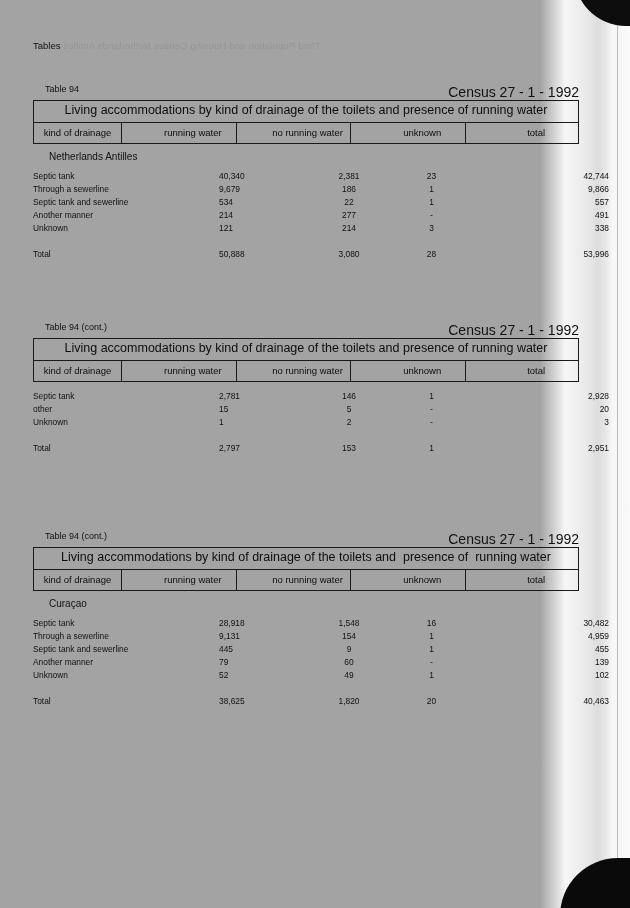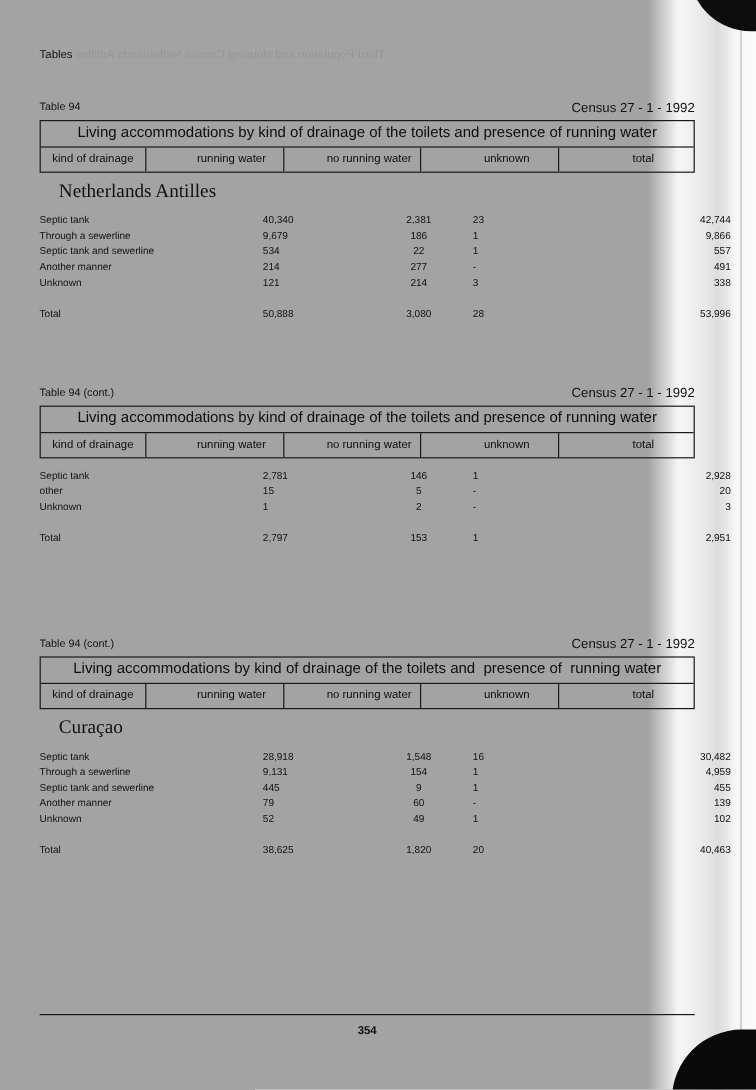--- a/index.html
+++ b/index.html
@@ -94,28 +94,29 @@
     font-size: 9.5px;
     color: #111;
   }
 
   .table-block { position: absolute; left: 33px; width: 546px; }
 
   .caption-row {
     position: relative;
     height: 14px;
     margin-bottom: 2px;
+    margin-left: 12px;
   }
   .tbl-label {
     position: absolute; left: 0; top: 0;
     font-size: 9px; color: #111;
   }
   .census-label {
     position: absolute; right: 0; top: 0;
-    font-size: 11px; color: #111;
+    font-size: 14px; color: #111;
   }
 
   .box {
     border: 1px solid #1a1a1a;
     box-sizing: border-box;
     width: 546px;
   }
   .box-title {
     text-align: center;
     font-size: 12.5px;
@@ -140,43 +141,42 @@
     border-right: 1px solid #1a1a1a;
   }
   .box-head > div:last-child { border-right: none; }
   .hc0 { width: 111px; }
   .hc1 { width: 110px; }
   .hc2 { width: 109px; }
   .hc3 { width: 110px; }
   .hc4 { width: 106px; }
 
   .island {
-    font-size: 16px;
+    font-size: 10px;
     color: #111;
     padding: 7px 0 0 16px;
-    font-family: Liberation Serif, serif;
   }
 
   .data-table {
     width: 546px;
     border-collapse: collapse;
     margin-top: 9px;
     table-layout: fixed;
   }
   .data-table td {
     font-size: 8.4px;
     color: #111;
     padding: 0;
     height: 13px;
     vertical-align: top;
   }
   .c-label { width: 186px; text-align: left; }
   .c-rw    { width: 85px;  text-align: left; }
   .c-nrw   { width: 90px;  text-align: center; }
-  .c-unk   { width: 75px;  text-align: left; padding-right: 30px !important; }
+  .c-unk   { width: 75px;  text-align: center; padding-right: 30px !important; }
   .c-tot   { width: 110px; text-align: right; }
 
   tr.spacer td { height: 12px; }
   tr.total-row td { padding-top: 1px; }
 
   
   .footer {
     position: absolute;
     left: 33px; top: 845px;
     width: 546px;
@@ -388,19 +388,15 @@
               <td class="c-label">Total</td>
               <td class="c-rw">38,625</td>
               <td class="c-nrw">1,820</td>
               <td class="c-unk">20</td>
               <td class="c-tot">40,463</td>
             </tr>
           </tbody>
       </table>
     </div>
 
-    <div class="footer">
-      <div class="footer-rule"></div>
-      <div class="folio">354</div>
-    </div>
 
   </div>
 </div>
 
 </body></html>

